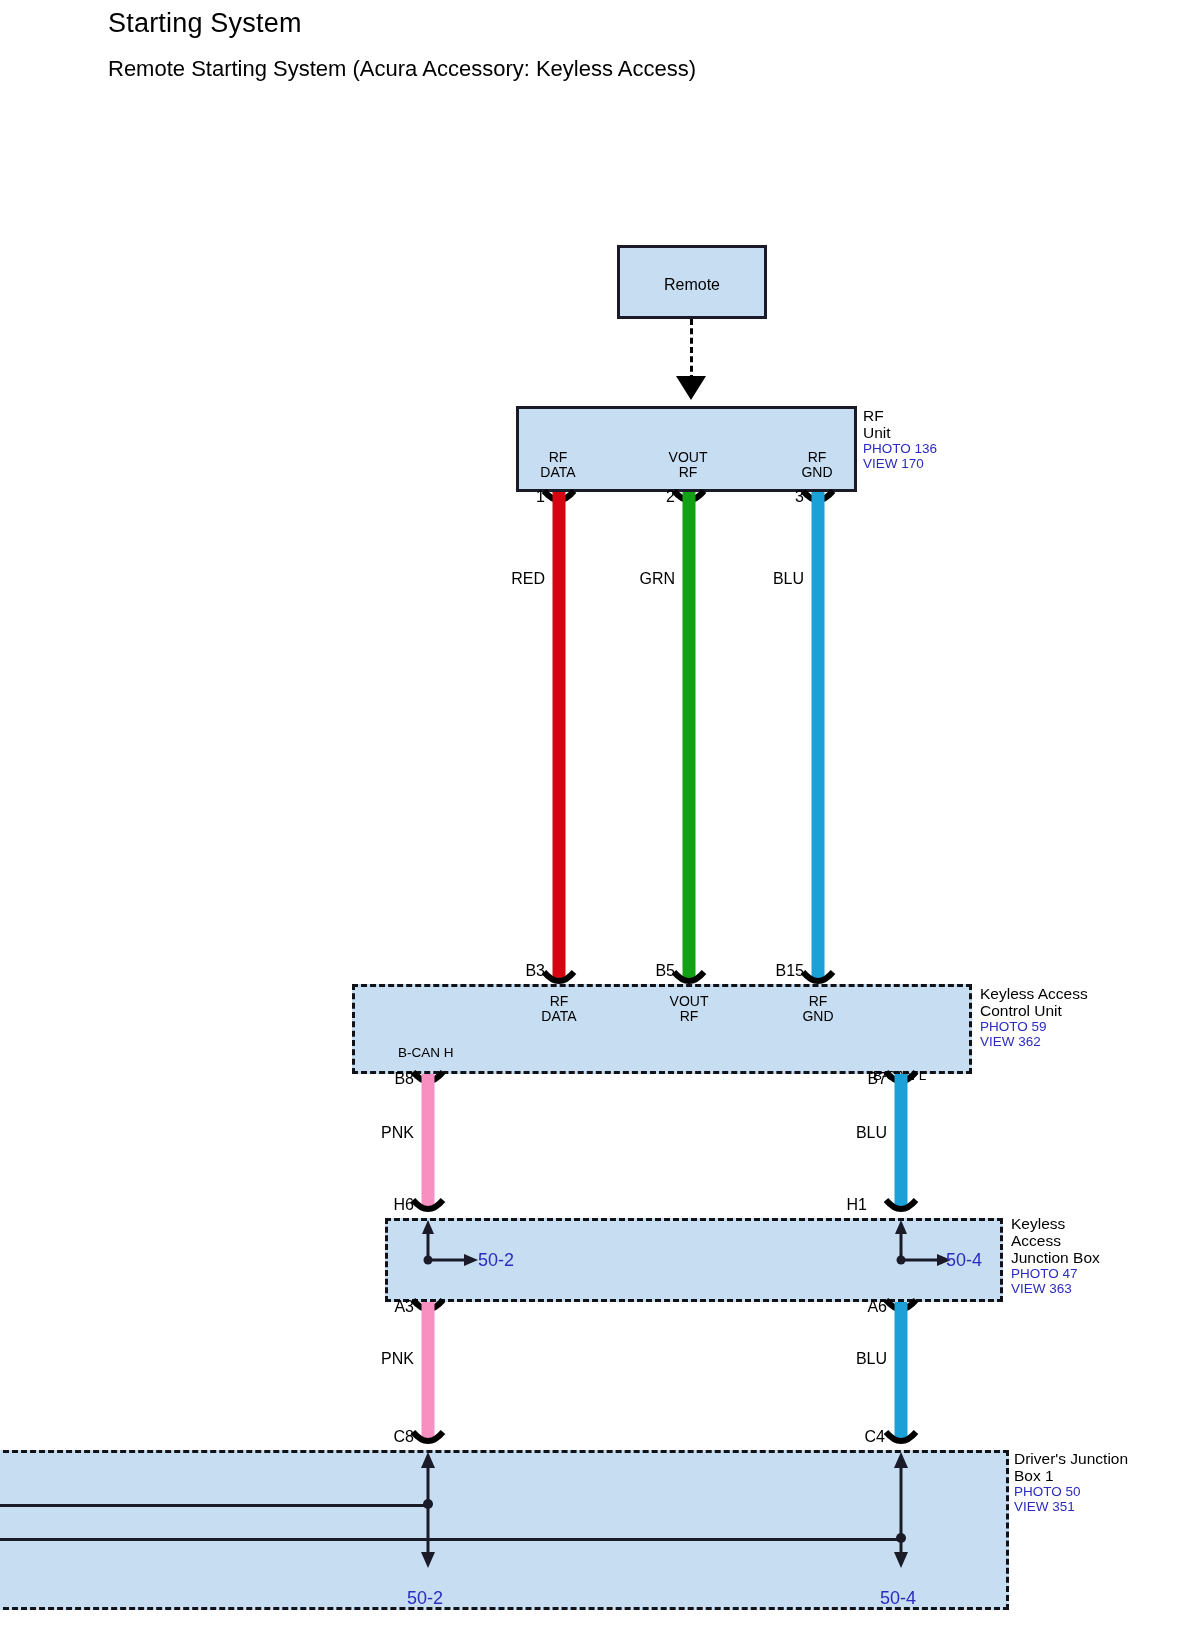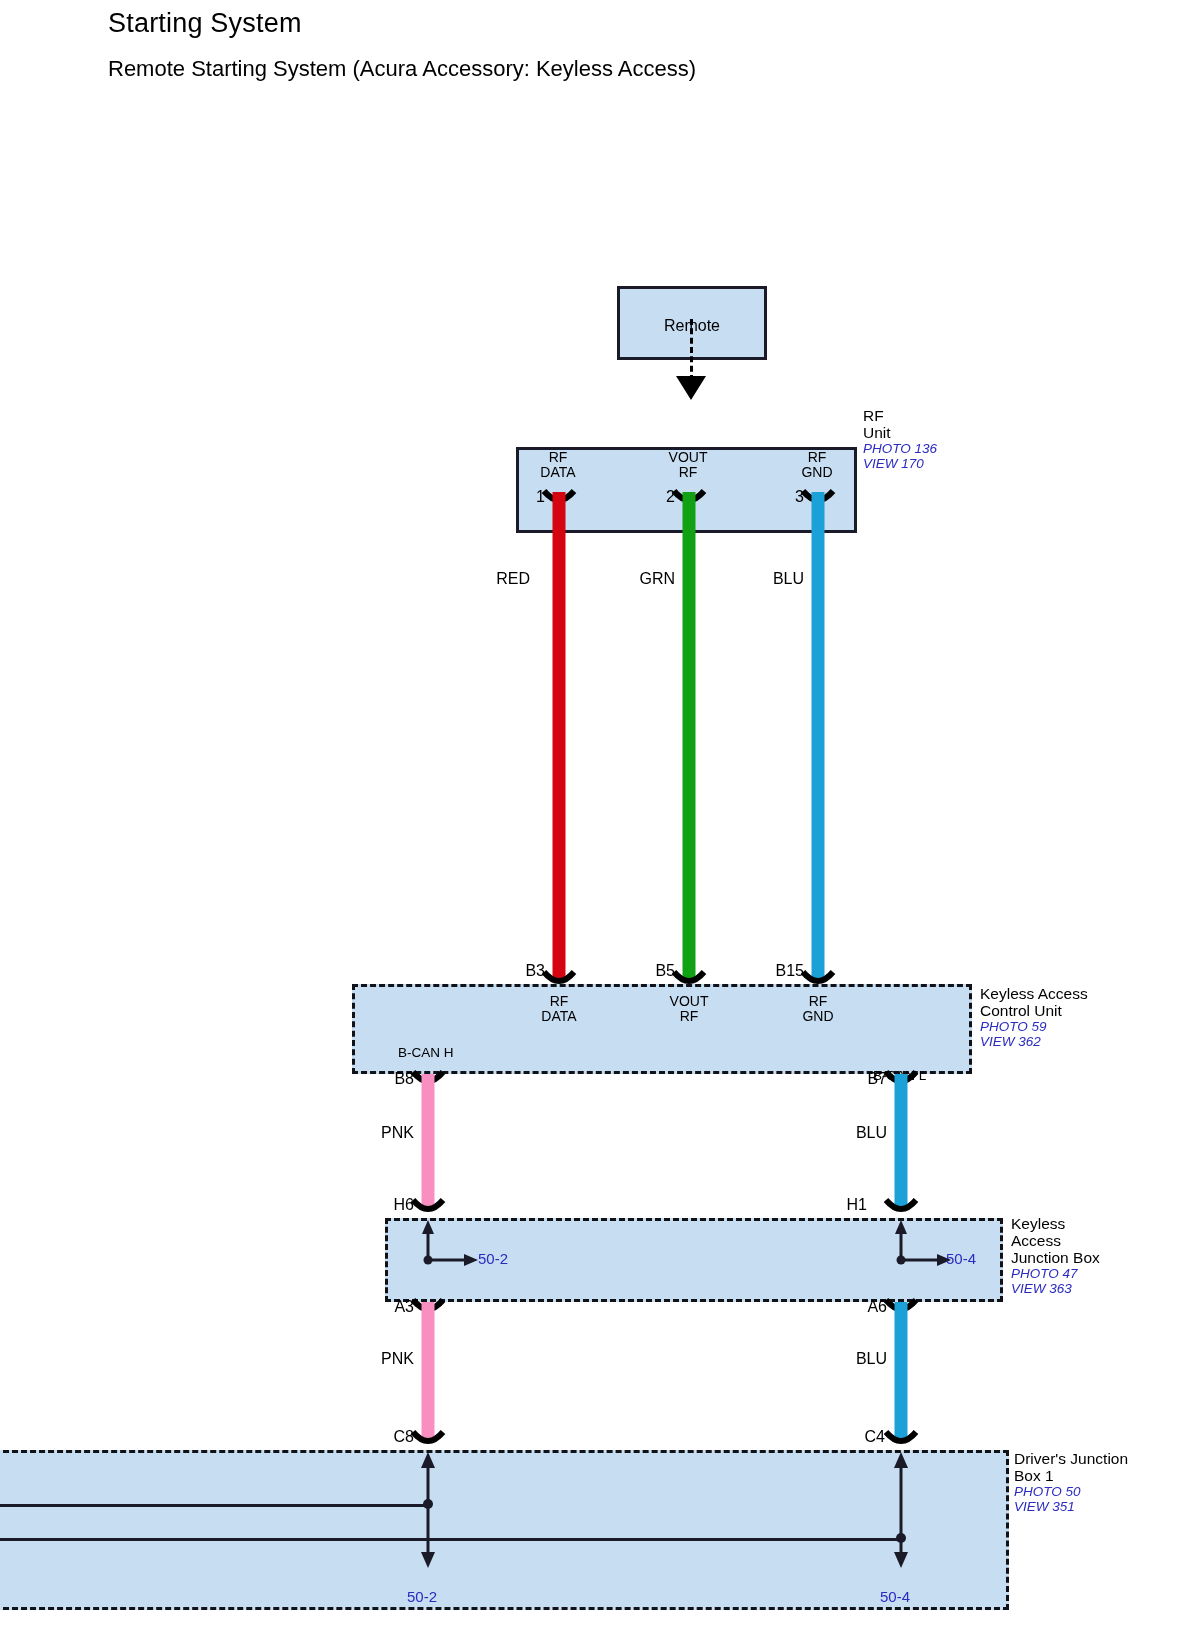--- a/index.html
+++ b/index.html
@@ -39,21 +39,20 @@
   }
 
   
   .box {
     position: absolute;
     background: #c7ddf2;
     box-sizing: border-box;
   }
   .box-solid {
     border: 3px solid #1a1a28;
-    margin-top: 41px;
   }
   .box-dashed {
     border: 3px dashed #111118;
   }
 
   .box-center-label {
     position: absolute;
     left: 0; right: 0;
     text-align: center;
     font-size: 16px;
@@ -65,21 +64,20 @@
     position: absolute;
     font-size: 15.5px;
     line-height: 17px;
     color: #000;
     white-space: nowrap;
   }
   .callout .ref {
     color: #2b2bc0;
     font-size: 13.5px;
     line-height: 15px;
-    font-style: italic;
   }
 
   
   .pin-fn {
     position: absolute;
     font-size: 14px;
     line-height: 15px;
     text-align: center;
     color: #000;
     white-space: nowrap;
@@ -130,21 +128,21 @@
   }
 
   
   .bus-line {
     position: absolute;
     height: 3px;
     background: #1a1a28;
   }
   .splice-label {
     position: absolute;
-    font-size: 15px;
+    font-size: 18px;
     color: #2b2bc0;
     white-space: nowrap;
   }
   svg { display: block; overflow: visible; }
 </style>
 </head>
 <body>
 
 <div id="page">
 
@@ -193,21 +191,21 @@
     <path d="M0,0 Q15,18 30,0" stroke="#000" stroke-width="6" fill="none"></path>
   </svg>
   <svg class="cup" style="left:818px; top:491px;">
     <path d="M0,0 Q15,18 30,0" stroke="#000" stroke-width="6" fill="none"></path>
   </svg>
 
   <div class="wire" style="left:559px; top:492px; height:490px; background:#d40511;"></div>
   <div class="wire" style="left:689px; top:492px; height:490px; background:#12a014;"></div>
   <div class="wire" style="left:818px; top:492px; height:490px; background:#1ba1d8;"></div>
 
-  <div class="wire-label" style="left:530px; top:570px;">RED</div>
+  <div class="wire-label" style="left:545px; top:570px;">RED</div>
   <div class="wire-label" style="left:675px; top:570px;">GRN</div>
   <div class="wire-label" style="left:804px; top:570px;">BLU</div>
 
   <div class="box box-dashed" style="left:352px; top:984px; width:620px; height:90px;"></div>
 
   <svg class="cup" style="left:559px; top:972px;">
     <path d="M0,0 Q15,18 30,0" stroke="#000" stroke-width="6" fill="none"></path>
   </svg>
   <svg class="cup" style="left:689px; top:972px;">
     <path d="M0,0 Q15,18 30,0" stroke="#000" stroke-width="6" fill="none"></path>

